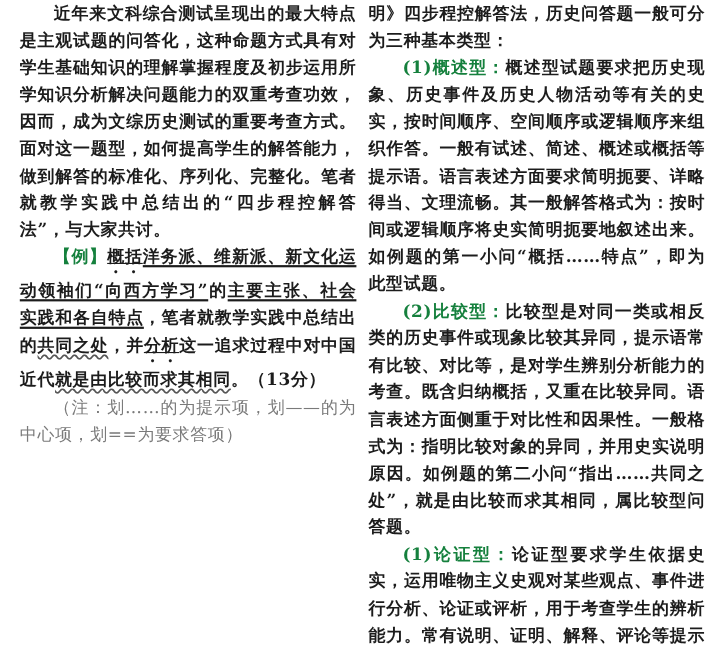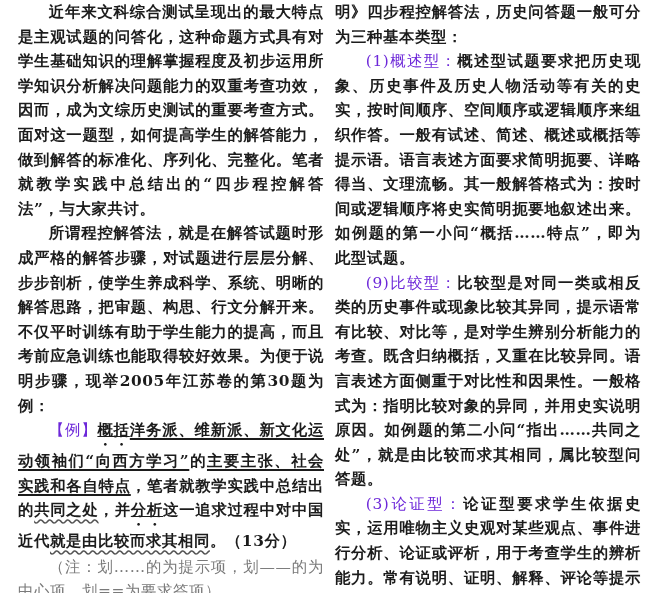--- a/index.html
+++ b/index.html
@@ -12,36 +12,35 @@
     position:absolute; top:0; width:306px;
     font-size:15.4px; line-height:24.6px;
     letter-spacing:0.6px;
     text-align:justify;
     font-weight:600;
   }
   .col.left { left:18px; }
   .col.right { left:335px; }
   p { margin:0; text-align:justify; }
   .indent { text-indent:2em; }
-  .bold { font-weight:400; color:#6d28d9; }
+  .bold { font-weight:700; color:#15803d; }
   .faint { color:#7a7a7a; font-weight:400; }
   .u1 { text-decoration: underline; text-decoration-thickness:2px; text-underline-offset:3px; }
   .u2 { text-decoration: underline wavy #555; text-underline-offset:3px;font-family:Liberation Mono, monospace; }
   .dot { text-emphasis: dot; text-emphasis-position: under right; text-decoration: underline; -webkit-text-emphasis: dot; -webkit-text-emphasis-position: under; }
 </style>
 </head>
 <body>
 
 <div class="col left">
   <p class="indent">近年来文科综合测试呈现出的最大特点是主观试题的问答化，这种命题方式具有对学生基础知识的理解掌握程度及初步运用所学知识分析解决问题能力的双重考查功效，因而，成为文综历史测试的重要考查方式。面对这一题型，如何提高学生的解答能力，做到解答的标准化、序列化、完整化。笔者就教学实践中总结出的“四步程控解答法”，与大家共讨。</p>
-  <p class="indent">所谓程控解答法，就是在解答试题时形成严格的解答步骤，对试题进行层层分解、步步剖析，使学生养成科学、系统、明晰的解答思路，把审题、构思、行文分解开来。不仅平时训练有助于学生能力的提高，而且考前应急训练也能取得较好效果。为便于说明步骤，现举2005年江苏卷的第30题为例：</p>
   <p class="indent"><span class="bold">【例】</span><span class="dot">概括</span><span class="u1">洋务派、维新派、新文化运动领袖们“向西方学习”</span><span>的</span><span class="u1">主要主张、社会实践和各自特点</span><span>，笔者就教学实践中总结出的</span><span class="u2">共同之处</span><span>，并</span><span class="dot">分析</span><span>这一追求过程中对中国近代</span><span class="u2">就是由比较而求其相同</span><span>。（13分）</span></p>
   <p class="indent faint">（注：划……的为提示项，划——的为中心项，划==为要求答项）</p>
 
 </div>
 
 <div class="col right">
   <p>明》四步程控解答法，历史问答题一般可分为三种基本类型：</p>
   <p class="indent"><span class="bold">(1)概述型：</span><span>概述型试题要求把历史现象、历史事件及历史人物活动等有关的史实，按时间顺序、空间顺序或逻辑顺序来组织作答。一般有试述、简述、概述或概括等提示语。语言表述方面要求简明扼要、详略得当、文理流畅。其一般解答格式为：按时间或逻辑顺序将史实简明扼要地叙述出来。如例题的第一小问“概括……特点”，即为此型试题。</span></p>
-  <p class="indent"><span class="bold">(9)比较型：</span><span>比较型是对同一类或相反类的历史事件或现象比较其异同，提示语常有比较、对比等，是对学生辨别分析能力的考查。既含归纳概括，又重在比较异同。语言表述方面侧重于对比性和因果性。一般格式为：指明比较对象的异同，并用史实说明原因。如例题的第二小问“指出……共同之处”，就是由比较而求其相同，属比较型问答题。</span></p>
-  <p class="indent"><span class="bold">(3)论证型：</span><span>论证型要求学生依据史实，运用唯物主义史观对某些观点、事件进行分析、论证或评析，用于考查学生的辨析能力。常有说明、证明、解释、评论等提示语。其语言表述要求逻辑严谨、史实充分、观点正确、紧扣题意。一般格式为：用史实证明或否定其观点或行为。如本题，其实际上就是论证型历史简答题。如例题的最后一问“分析……影响”。</span></p>
+  <p class="indent"><span class="bold">(2)比较型：</span><span>比较型是对同一类或相反类的历史事件或现象比较其异同，提示语常有比较、对比等，是对学生辨别分析能力的考查。既含归纳概括，又重在比较异同。语言表述方面侧重于对比性和因果性。一般格式为：指明比较对象的异同，并用史实说明原因。如例题的第二小问“指出……共同之处”，就是由比较而求其相同，属比较型问答题。</span></p>
+  <p class="indent"><span class="bold">(1)论证型：</span><span>论证型要求学生依据史实，运用唯物主义史观对某些观点、事件进行分析、论证或评析，用于考查学生的辨析能力。常有说明、证明、解释、评论等提示语。其语言表述要求逻辑严谨、史实充分、观点正确、紧扣题意。一般格式为：用史实证明或否定其观点或行为。如本题，其实际上就是论证型历史简答题。如例题的最后一问“分析……影响”。</span></p>
 
 </div>
 
 </body></html>

